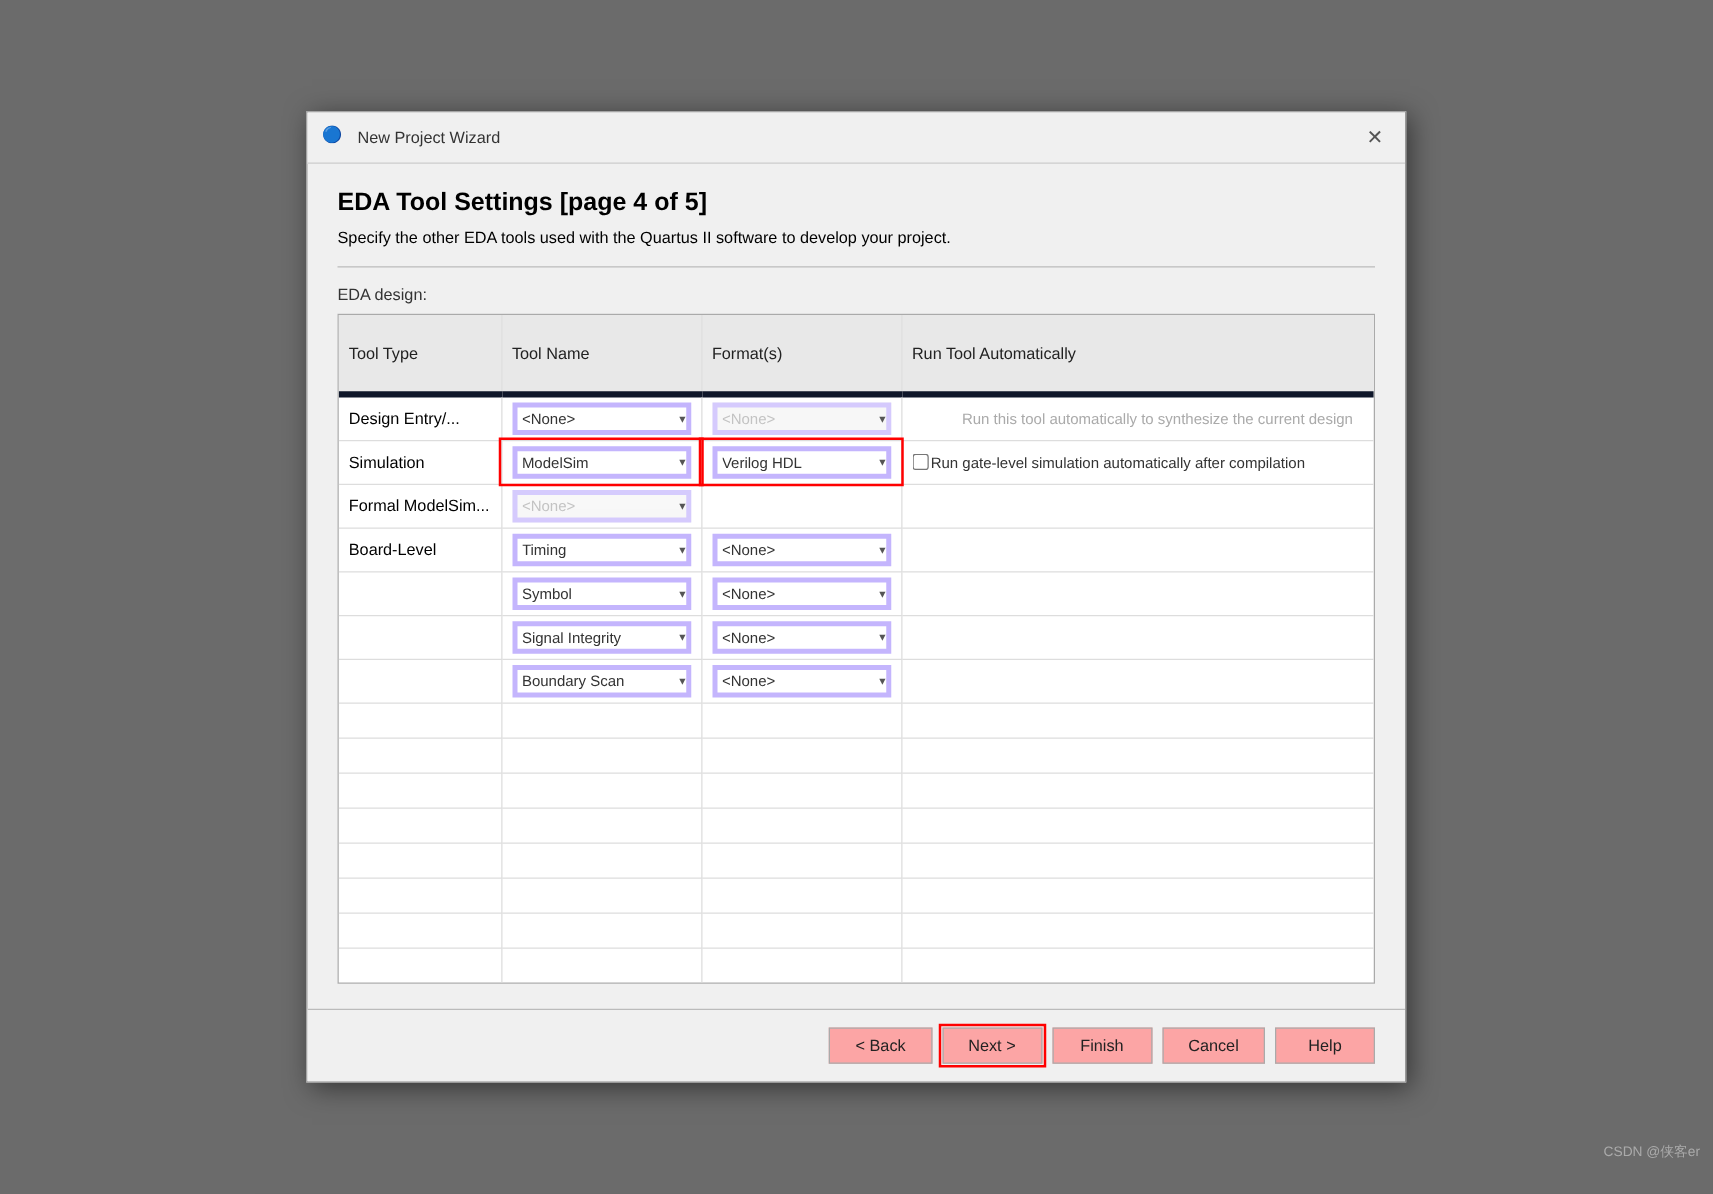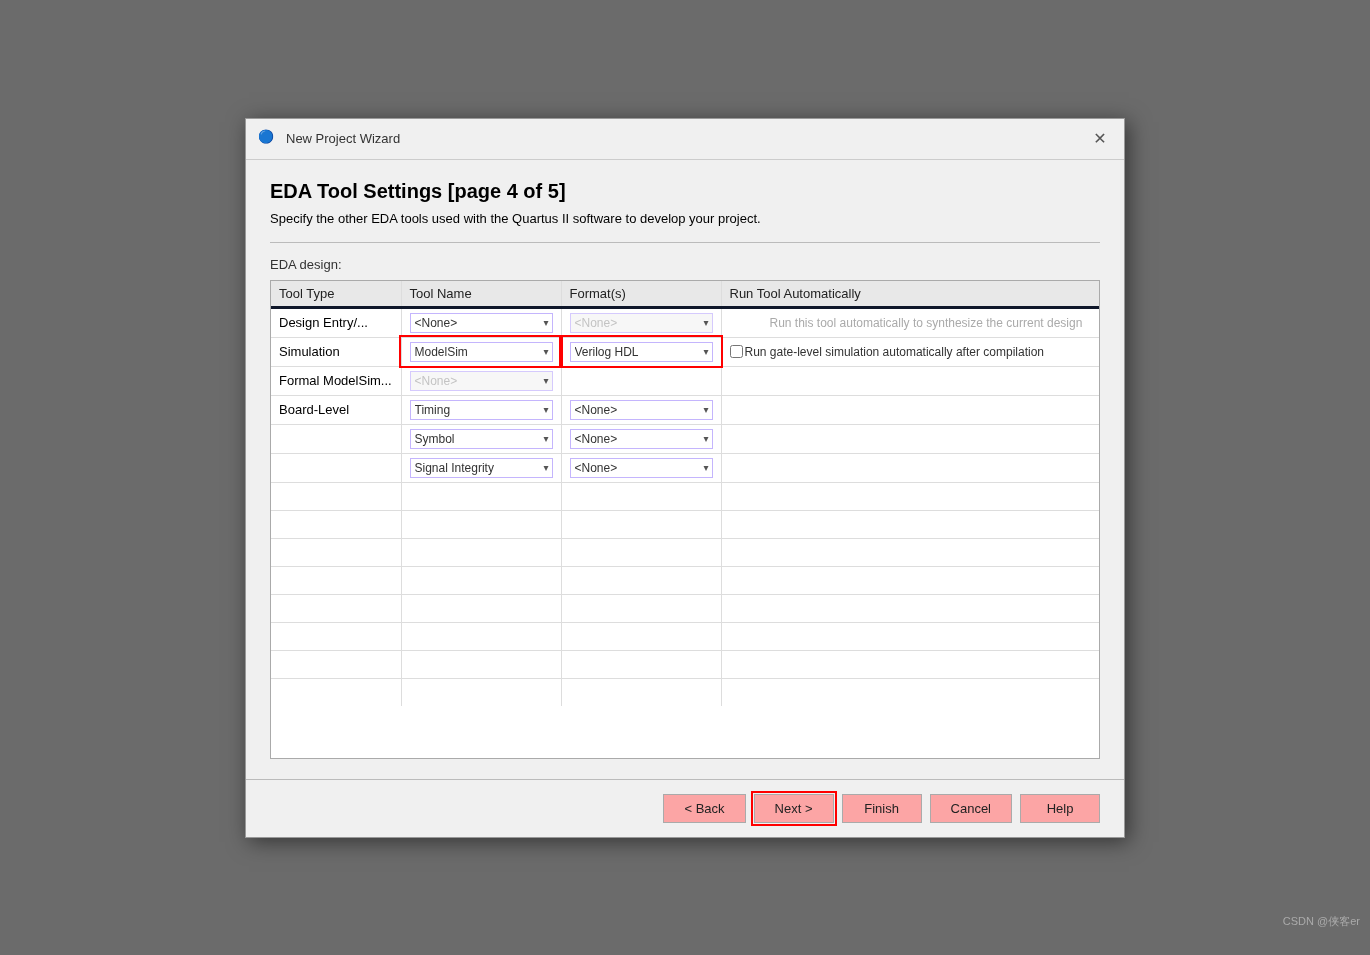--- a/index.html
+++ b/index.html
@@ -100,22 +100,22 @@
     table {
       width: 100%;
       border-collapse: collapse;
       font-size: 13px;
     }
     thead tr {
       background: #e8e8e8;
     }
     th {
       text-align: left;
-      padding: 5px 8px;
-      border-bottom: 3px solid #0f172a;
+      padding: 23px 8px;
+      border-bottom: 5px solid #0f172a;
       border-right: 1px solid #ddd;
       font-weight: normal;
       color: #222;
     }
     th:last-child { border-right: none; }
     td {
       padding: 4px 8px;
       border-bottom: 1px solid #ddd;
       border-right: 1px solid #ddd;
       vertical-align: middle;
@@ -128,21 +128,21 @@
     .run-tool-col { width: auto; }
     .select-wrapper {
       display: flex;
       align-items: center;
       position: relative;
     }
     select {
       appearance: none;
       -webkit-appearance: none;
       background: white;
-      border: 1px solid #c4b5fd;
+      border: 4px solid #c4b5fd;
       padding: 2px 20px 2px 4px;
       font-size: 12px;
       cursor: pointer;
       width: 100%;
       color: #333;
     }
     select:disabled {
       background: #f5f5f5;
       color: #aaa;
       cursor: default;
@@ -338,20 +338,36 @@
                     </div>
                   </td>
                   <td>
                     <div class="select-wrapper">
                       <select><option>&lt;None&gt;</option></select>
                       <span class="select-arrow">▾</span>
                     </div>
                   </td>
                   <td></td>
                 </tr>
+                <tr>
+                  <td></td>
+                  <td>
+                    <div class="select-wrapper">
+                      <select><option>Boundary Scan</option></select>
+                      <span class="select-arrow">▾</span>
+                    </div>
+                  </td>
+                  <td>
+                    <div class="select-wrapper">
+                      <select><option>&lt;None&gt;</option></select>
+                      <span class="select-arrow">▾</span>
+                    </div>
+                  </td>
+                  <td></td>
+                </tr>
                 <tr class="empty-rows">
                   <td></td>
                   <td></td>
                   <td></td>
                   <td></td>
                 </tr>
                 <tr class="empty-rows">
                   <td></td>
                   <td></td>
                   <td></td>

